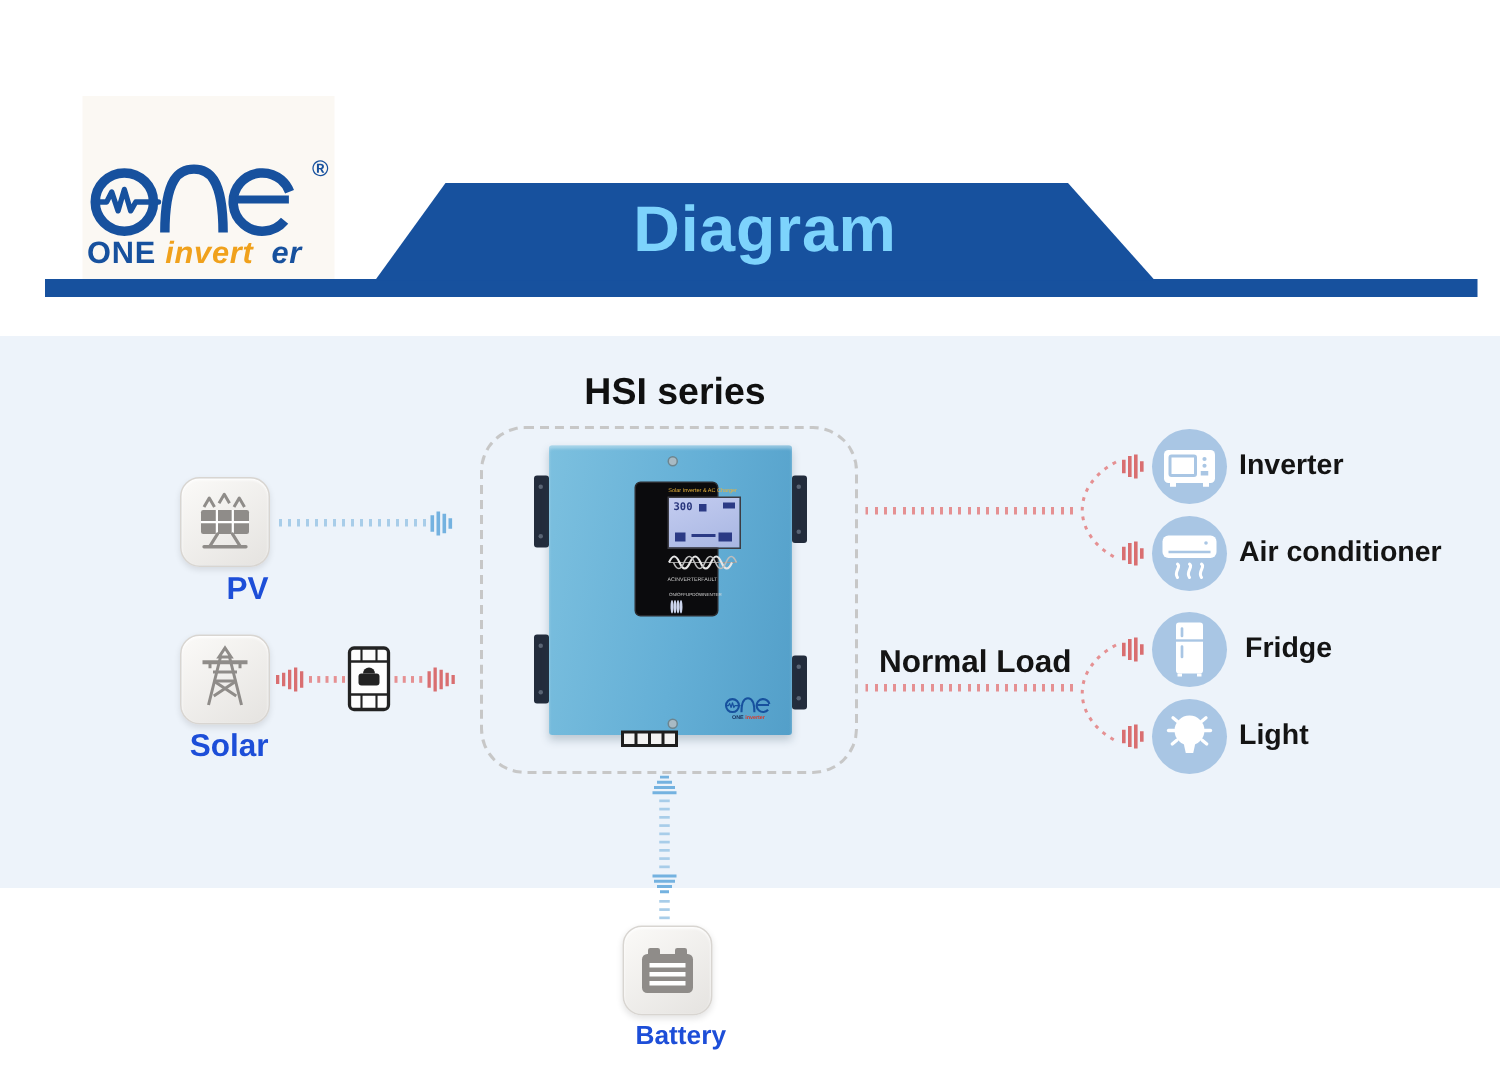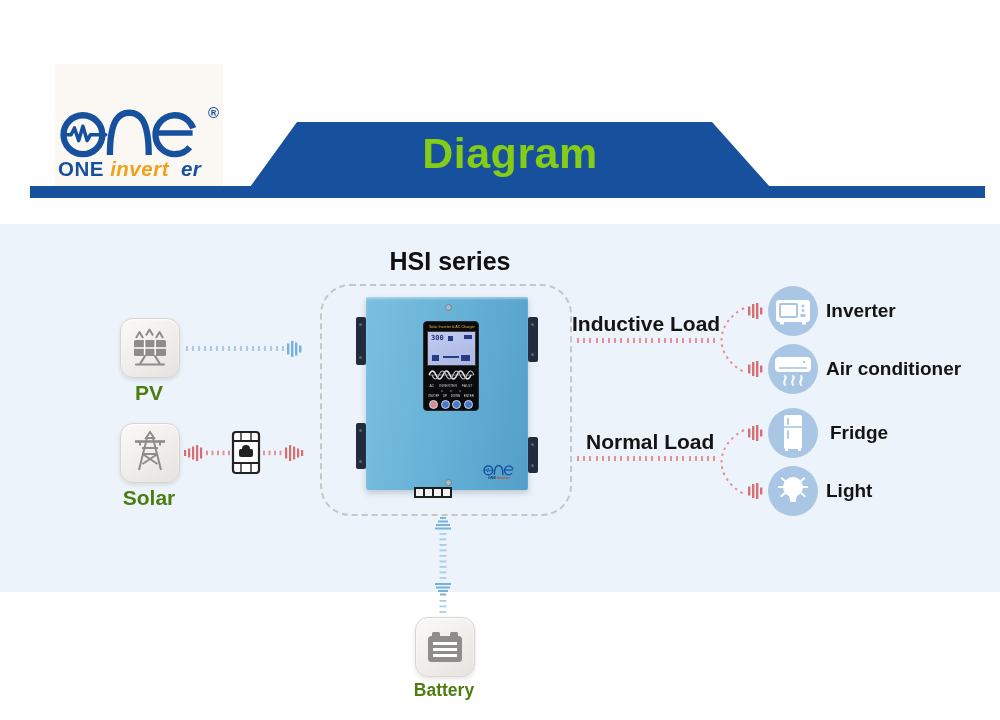--- a/index.html
+++ b/index.html
@@ -10,33 +10,33 @@
   .logo-backdrop{position:absolute;left:55px;top:64px;width:168px;height:128px;background:#fbf8f3;}
   .logo-glyph{position:absolute;left:57px;top:106px;width:148px;height:54px;}
   .registered{position:absolute;left:208px;top:104px;font-size:15px;font-weight:bold;color:#17519e;}
   .wordmark{position:absolute;left:58px;top:157px;font-size:20.5px;font-weight:800;letter-spacing:.5px;white-space:nowrap;}
   .wm-navy{color:#17519e;}
   .wm-orange{color:#f0a11c;font-style:italic;}
   .wm-navy-it{color:#17519e;font-style:italic;padding-left:12px;}
   .banner-bar{position:absolute;left:30px;top:186px;width:955px;height:12px;background:#17519e;}
   .banner-trapezoid{position:absolute;left:250px;top:122px;width:520px;height:65px;background:#17519e;
     clip-path:polygon(47px 0,462px 0,520px 65px,0 65px);display:flex;align-items:center;justify-content:center;}
-  .banner-title{color:#84cc16;font-size:43px;font-weight:800;letter-spacing:.5px;margin-top:-2px;}
+  .banner-title{color:#7dd3fc;font-size:43px;font-weight:800;letter-spacing:.5px;margin-top:-2px;}
 
   
   .content{position:absolute;left:0;top:224px;width:1000px;height:368px;background:#edf3fa;}
   .abs{position:absolute;}
   .series-title{left:345px;top:23px;width:210px;text-align:center;font-size:25px;font-weight:800;color:#101010;}
   .sys-box{left:320px;top:60px;width:248px;height:228px;border:2px dashed #c7c7c7;border-radius:30px;}
 
   
   .tile{width:58px;height:58px;border-radius:13px;background:linear-gradient(145deg,#fbfaf8,#e5e3e0);
     border:1px solid #d8d5d1;box-shadow:0 2px 4px rgba(0,0,0,.10),inset 0 1px 2px #ffffff;}
   .tile svg{display:block;width:58px;height:58px;}
-  .tile-label{font-weight:800;color:#4d7c0f;text-align:center;}
+  .tile-label{font-weight:800;color:#1d4ed8;text-align:right;}
 
   
   .dots-h{height:5px;background:repeating-linear-gradient(90deg,var(--c) 0 2px,transparent 2px 6.2px);}
   .dots-red{--c:#e59092;}
 
   
   .load-label{font-size:21px;font-weight:800;color:#141414;white-space:nowrap;}
   .bubble{width:50px;height:50px;border-radius:50%;background:#a9c6e4;}
   .bubble svg{display:block;width:50px;height:50px;}
   .appl-label{font-size:19px;font-weight:800;color:#141414;white-space:nowrap;}
@@ -44,21 +44,21 @@
   
   .device{left:356px;top:73px;width:182px;height:198px;}
   .bracket{position:absolute;width:10px;background:#232c3c;border-radius:2px;}
   .bracket::before,.bracket::after{content:"";position:absolute;left:3px;width:3px;height:3px;border-radius:50%;background:#5a6575;}
   .bracket::before{top:6px;} .bracket::after{bottom:6px;}
   .device-body{position:absolute;left:10px;top:0;width:162px;height:193px;border-radius:2px;
     background:linear-gradient(100deg,#7cc0df 0%,#64afd6 55%,#539fc9 100%);
     box-shadow:0 3px 6px rgba(40,70,90,.25),inset 0 2px 2px rgba(255,255,255,.35);}
   .screw{position:absolute;width:5px;height:5px;border-radius:50%;background:#a8bac4;border:1px solid #6d858f;}
   .panel{position:absolute;left:57px;top:24px;width:56px;height:90px;background:#0b0b0d;border-radius:4px;
-    border:1px solid #2a2a2e;box-sizing:border-box;padding:2px 3px;}
+    border:1px solid #2a2a2e;box-sizing:border-box;padding:2px 21px;}
   .panel-title{font-size:4px;color:#e8b33a;text-align:center;white-space:nowrap;transform:scale(.92);}
   .lcd{position:relative;margin:2px auto 0;width:47px;height:33px;border:1px solid #3c3c44;
     background:linear-gradient(160deg,#c3ccf0,#a8b6e2);}
   .lcd-val{position:absolute;left:3px;top:2px;font-size:7px;font-weight:bold;color:#28357c;font-family:"DejaVu Sans Mono",monospace;}
   .lcd-glyph{position:absolute;background:#2b3a85;}
   .waves{display:block;margin:1px auto 0;}
   .status-row{display:flex;justify-content:space-around;font-size:3.5px;color:#c9c9c9;margin-top:1px;}
   .led-row{display:flex;justify-content:space-around;margin:1.5px 10px 0;}
   .led{width:2px;height:2px;border-radius:50%;background:#585860;}
   .btn-labels{display:flex;justify-content:space-between;font-size:3px;color:#dddddd;margin:2.5px 1px 0;}
@@ -306,21 +306,20 @@
         <rect x="16" y="14" width="8" height="6" rx="1.5" fill="#8f8c89"></rect>
         <rect x="34" y="14" width="8" height="6" rx="1.5" fill="#8f8c89"></rect>
         <rect x="12" y="18" width="34" height="26" rx="3.5" fill="#8f8c89"></rect>
         <rect x="17" y="24" width="24" height="3" fill="#ffffff"></rect>
         <rect x="17" y="30" width="24" height="3" fill="#ffffff"></rect>
         <rect x="17" y="36" width="24" height="3" fill="#ffffff"></rect>
       </svg>
     </div>
     <div class="abs tile-label" style="left:404px;top:456px;width:80px;font-size:17.5px;">Battery</div>
 
-    <div class="abs load-label" style="left:572px;top:88px;">Inductive Load</div>
     <div class="abs dots-h dots-red" style="left:577px;top:114px;width:140px;"></div>
     <svg class="abs" style="left:702px;top:70px;" width="66" height="94">
       <path d="M42 14 C12 30 12 62 42 78" stroke="#e59092" stroke-width="2" stroke-dasharray="2.5 4" fill="none"></path>
       <g fill="#d96e70">
         <rect x="46" y="12.5" width="2.4" height="9"></rect>
           <rect x="50" y="10" width="2.4" height="14"></rect>
         <rect x="54" y="9" width="2.4" height="16"></rect>
           <rect x="58" y="13.5" width="2.4" height="7"></rect>
       </g>
       <g fill="#d96e70">

